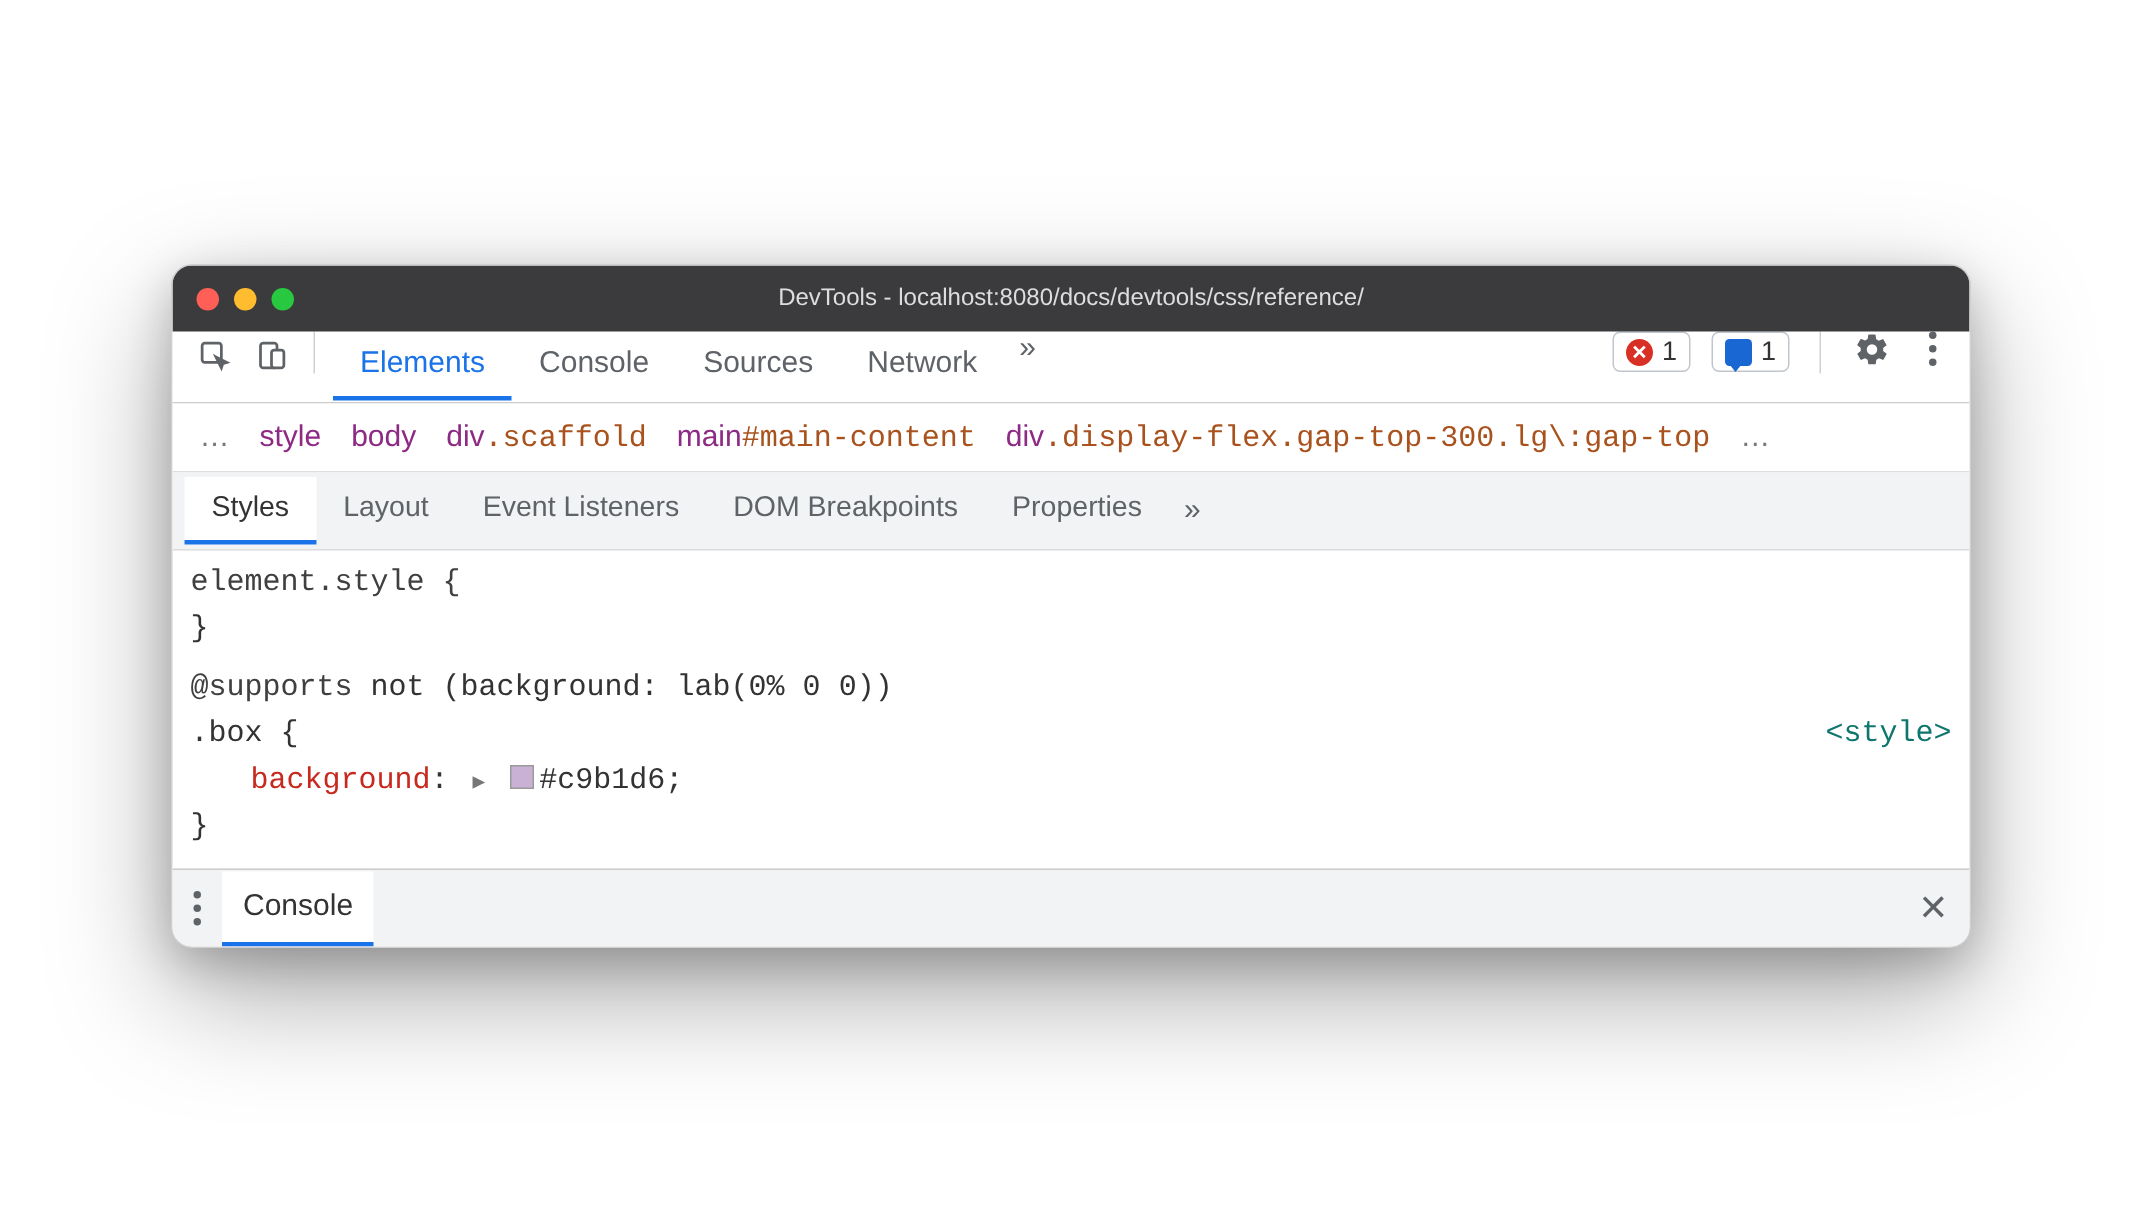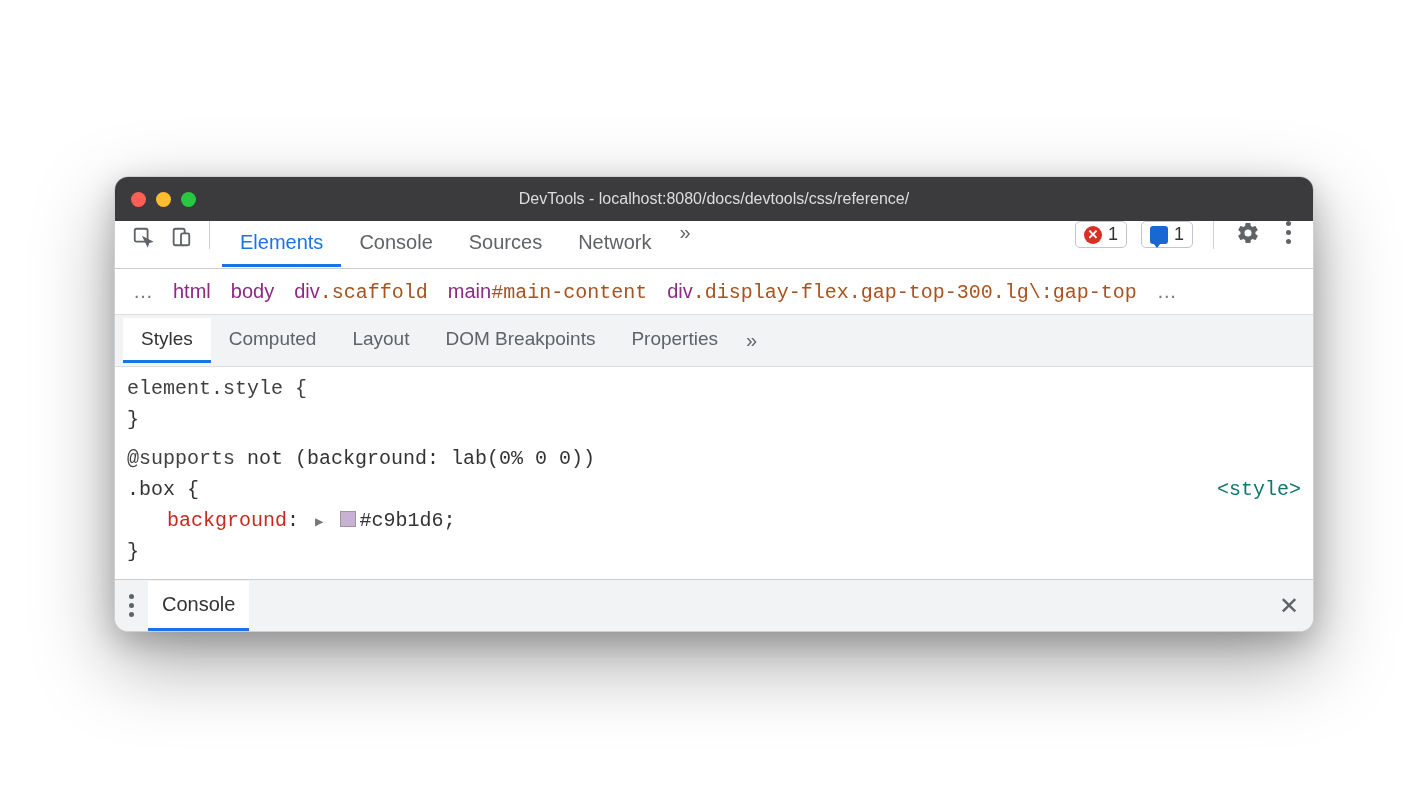--- a/index.html
+++ b/index.html
@@ -245,32 +245,32 @@
       <div class="kebab-v">
           <i></i>
           <i></i>
           <i></i>
         </div>
     </div>
   </div>
 
   <div class="breadcrumb">
     <span class="bc-ell">…</span>
-    <span class="bc-item"><span>html</span></span>
+    <span class="bc-item"><span>style</span></span>
     <span class="bc-item"><span>body</span></span>
     <span class="bc-item"><span>div</span><span class="cls">.scaffold</span></span>
     <span class="bc-item"><span>main</span><span class="cls">#main-content</span></span>
     <span class="bc-item"><span>div</span><span class="cls">.display-flex.gap-top-300.lg\:gap-top</span></span>
     <span class="bc-ell">…</span>
   </div>
 
   <div class="subtabs">
     <div class="subtab active">Styles</div>
-    <div class="subtab">Computed</div>
     <div class="subtab">Layout</div>
+    <div class="subtab">Event Listeners</div>
     <div class="subtab">DOM Breakpoints</div>
     <div class="subtab">Properties</div>
     <div class="chevrons">»</div>
   </div>
 
 
   <div class="styles-body">
     <div><span class="gray">element.style {</span></div>
     <div><span class="sel">}</span></div>
     <div style="height:8px"></div>

